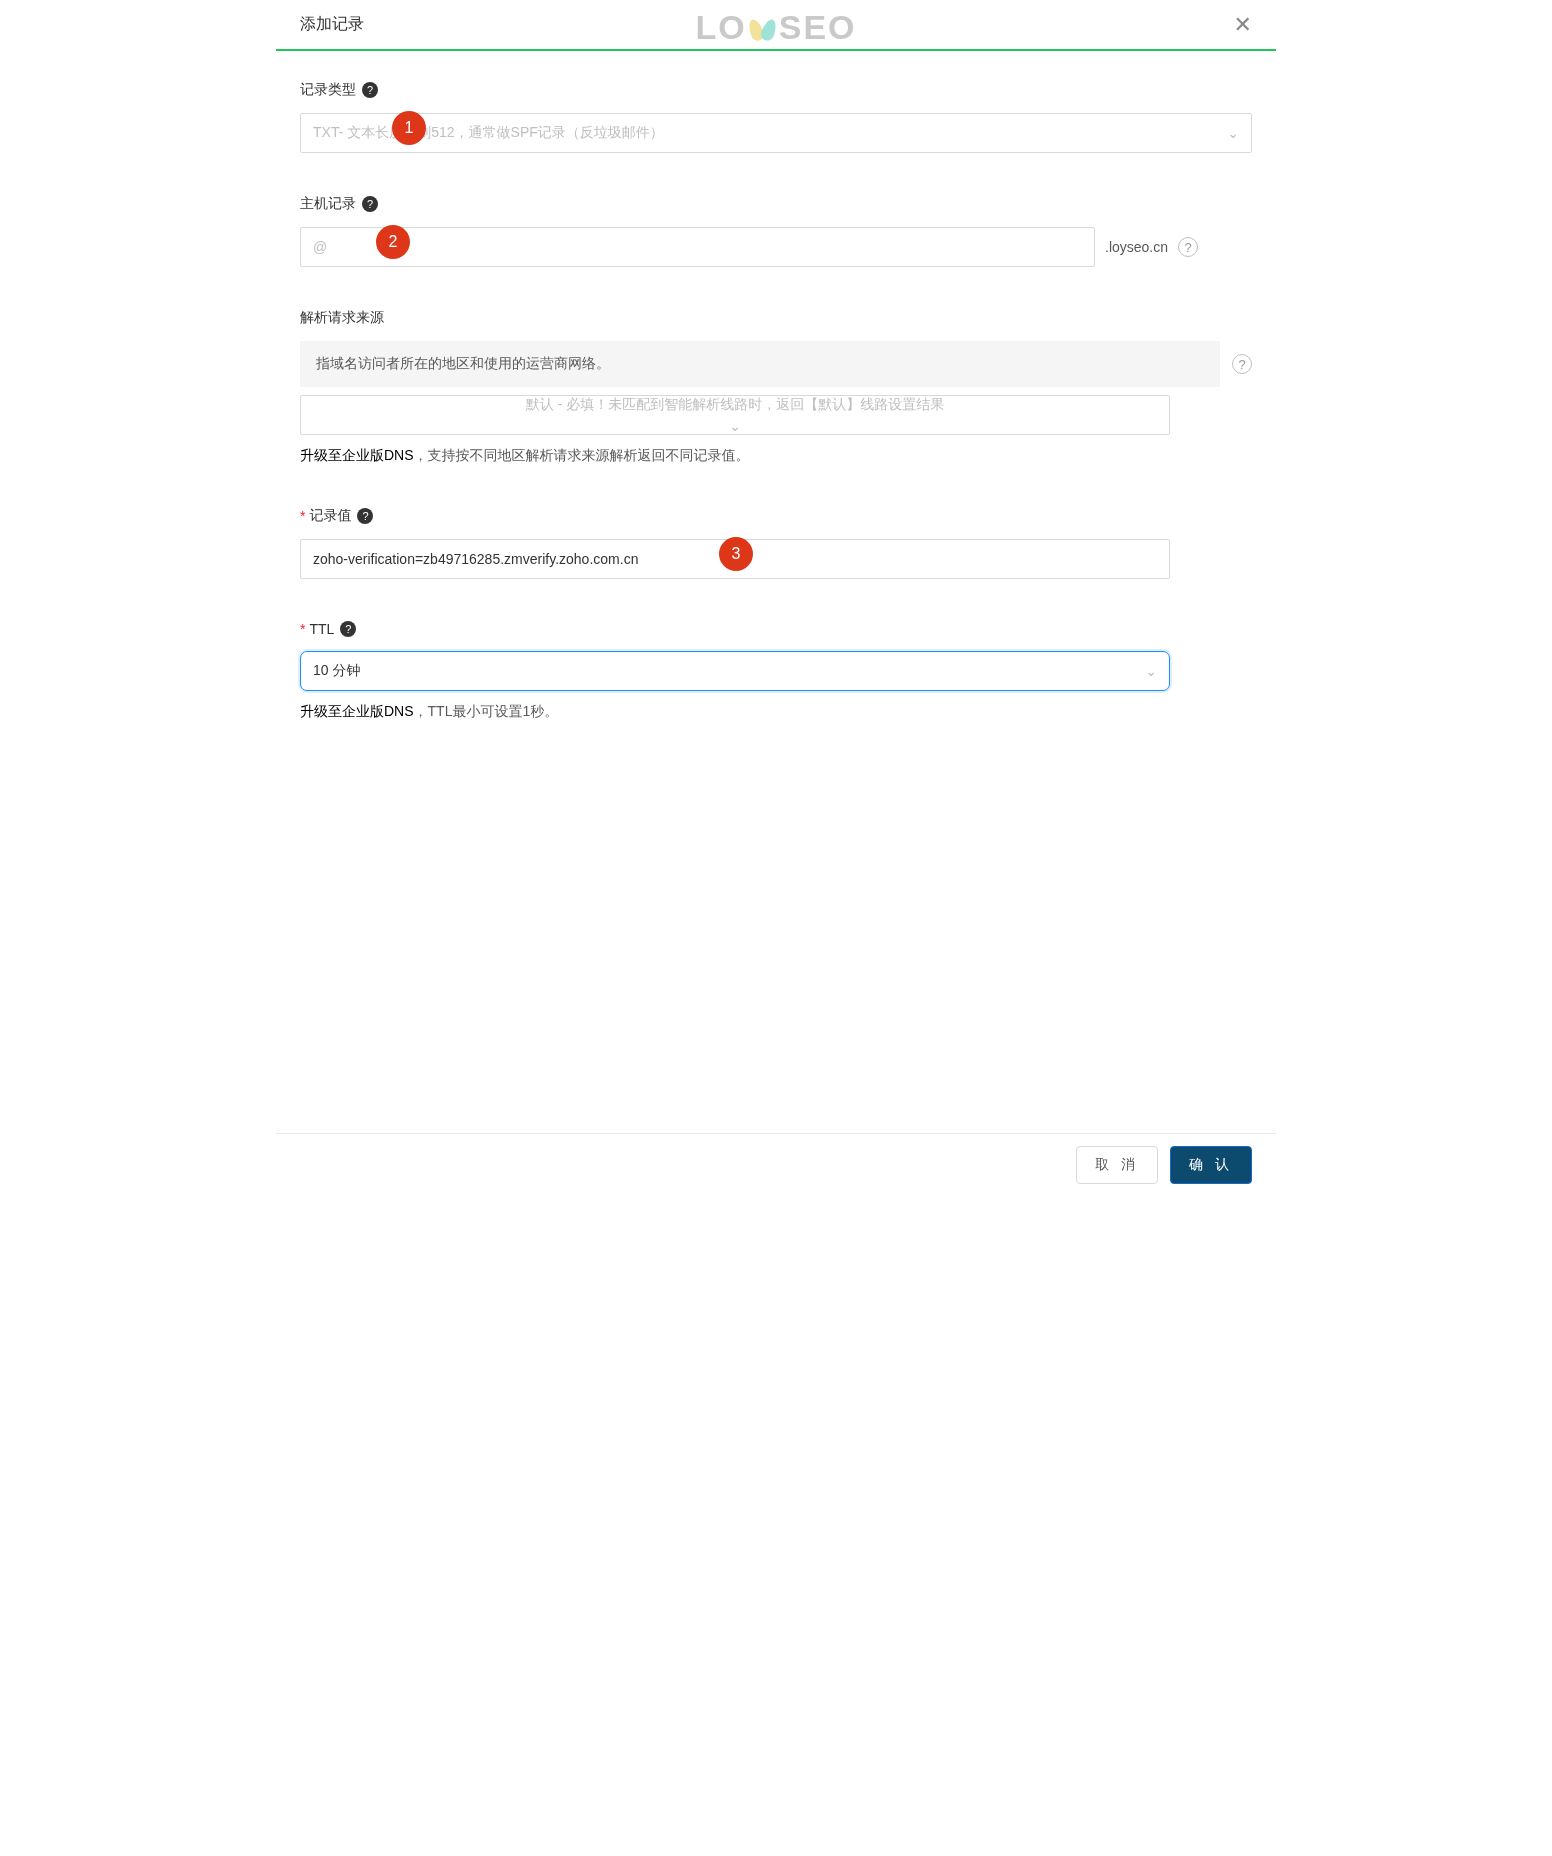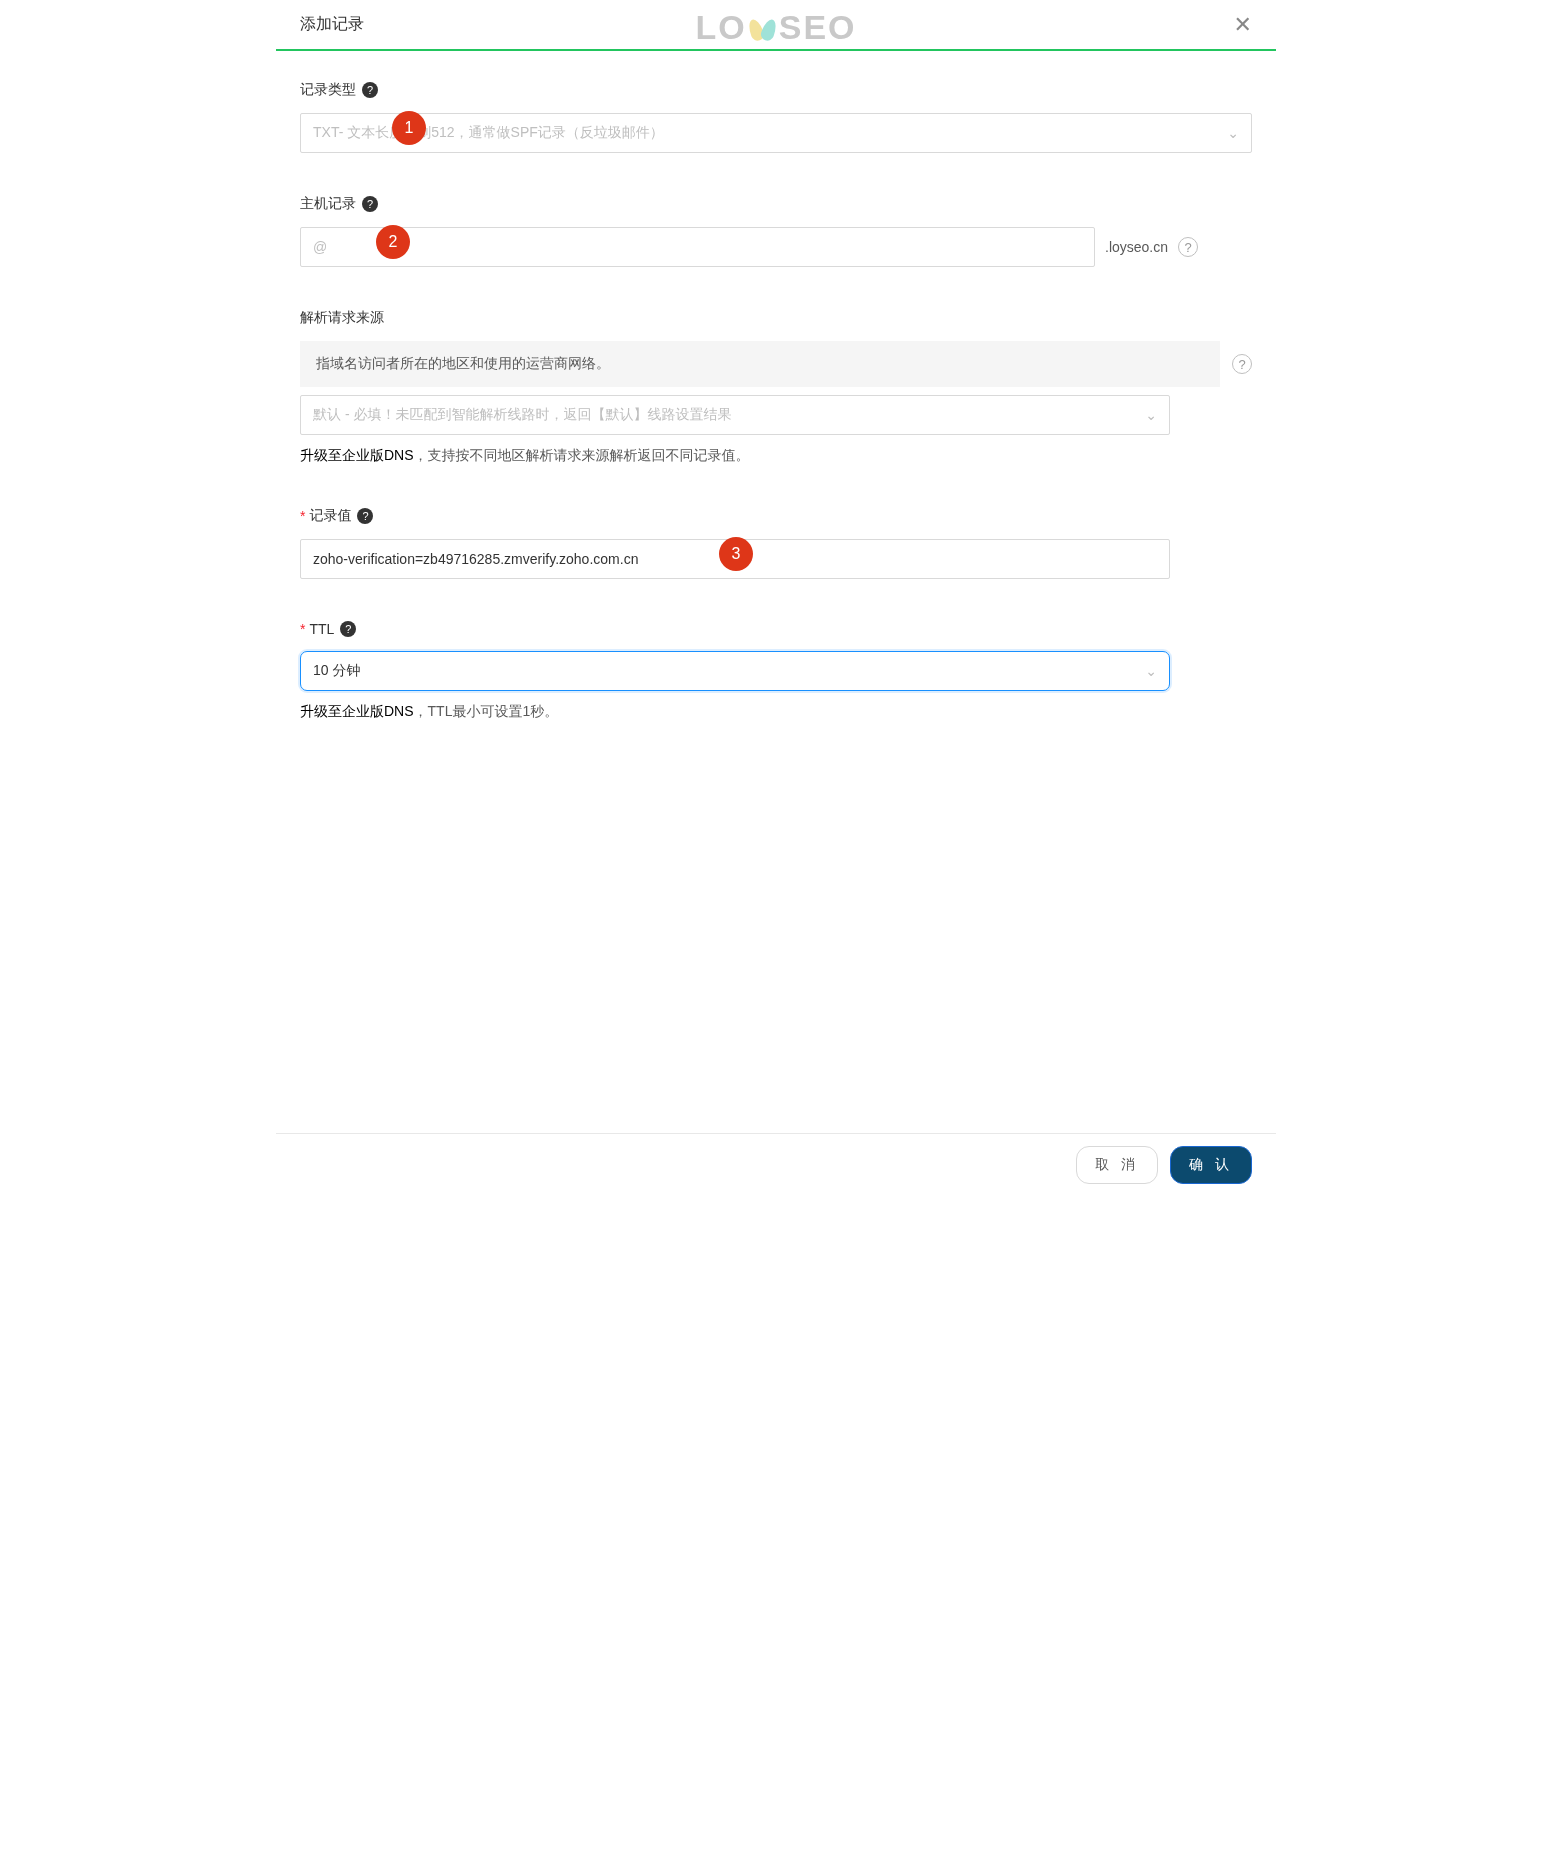--- a/index.html
+++ b/index.html
@@ -165,21 +165,21 @@
       border-top: 1px solid #e8e8e8;
       padding: 12px 24px 12px 24px;
       display: flex;
       justify-content: flex-end;
       gap: 12px;
       margin-top: auto;
     }
     .btn {
       height: 36px;
       padding: 18px 18px;
-      border-radius: 13px;
+      border-radius: 4px;
       font-size: 14px;
       cursor: pointer;
       display: inline-flex;
       align-items: center;
       justify-content: center;
       border: 1px solid #d9d9d9;
       background: #fff;
       color: #595959;
       letter-spacing: 4px;
     }
@@ -253,21 +253,21 @@
       <div class="label-row">
         <span>解析请求来源</span>
       </div>
       <div class="row-with-help">
         <div class="info-box" style="margin-bottom:0;">
           <span>指域名访问者所在的地区和使用的运营商网络。</span>
         </div>
         <span class="outline-help">?</span>
       </div>
       <div class="resolve-select-wrap">
-        <div class="select" style="max-width:870px;">
+        <div class="select" style="max-width:870px;flex-direction:column;">
           <span class="val placeholder">默认 - 必填！未匹配到智能解析线路时，返回【默认】线路设置结果</span>
           <span class="chevron">⌄</span>
         </div>
       </div>
       <div class="tip-line">
         <span class="link">升级至企业版DNS</span><span>，支持按不同地区解析请求来源解析返回不同记录值。</span>
       </div>
     </div>
 
     <div class="field">

